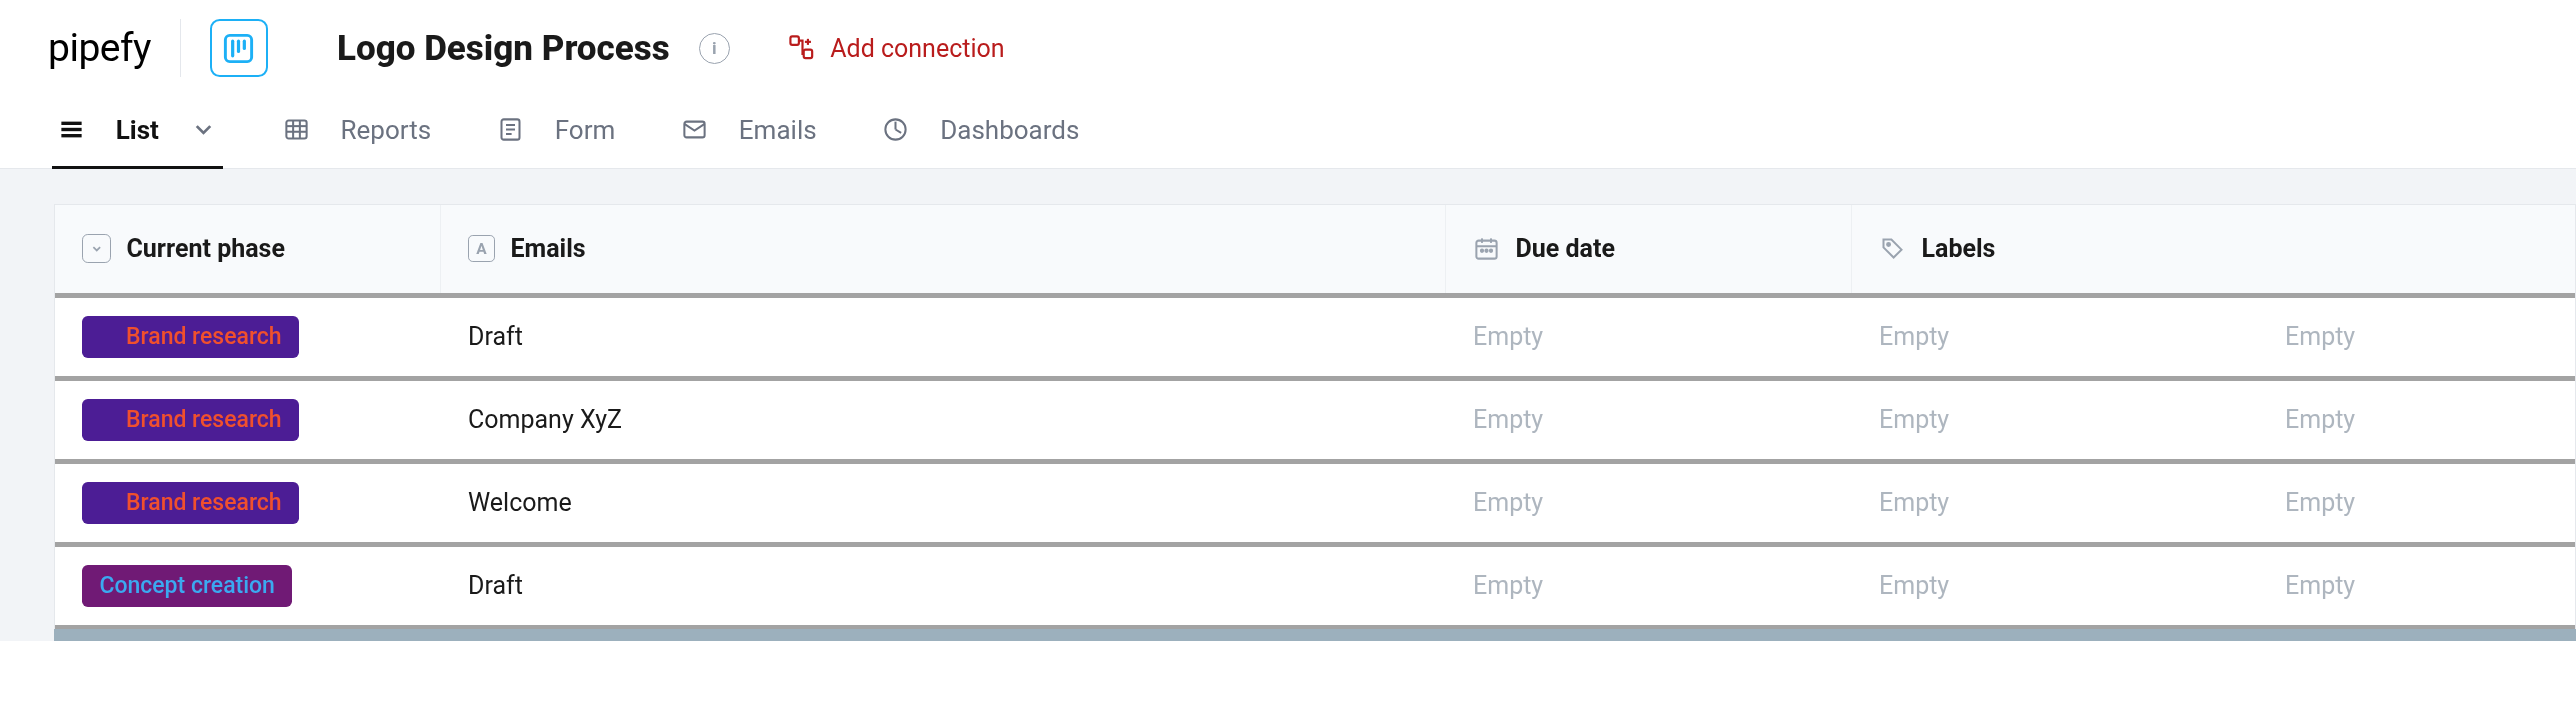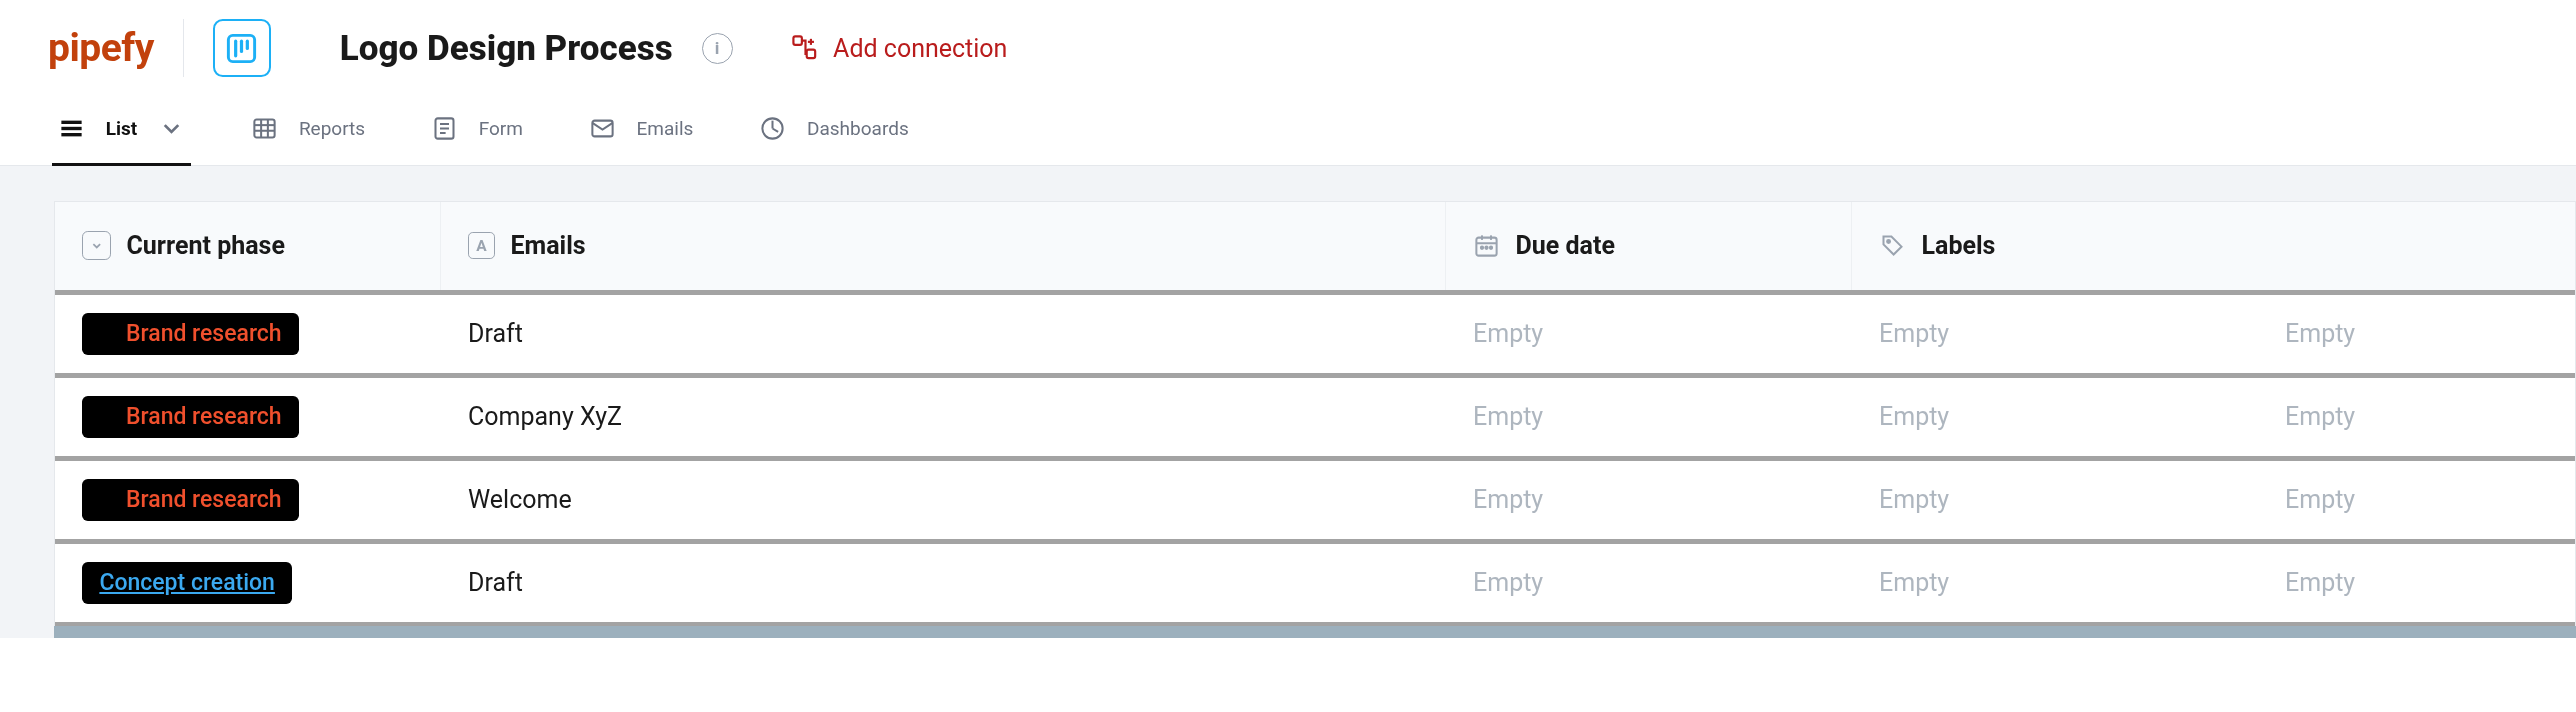--- a/index.html
+++ b/index.html
@@ -12,23 +12,23 @@
 
   
   .header {
     display: flex;
     align-items: center;
     padding: 19.3px 48px 17.4px 48px;
     gap: 29px;
   }
   .logo {
     font-size: 39px;
-    font-weight: 700;
+    font-weight: 400;
     letter-spacing: -0.5px;
-    color: #c2410c;
+    color: #000000;
     line-height: 1;
   }
   .vdivider {
     width: 1px;
     height: 58px;
     background: #e4e7ec;
   }
   .pipe-icon-box {
     width: 58px;
     height: 58px;
@@ -70,22 +70,22 @@
   .tabs {
     display: flex;
     align-items: center;
     gap: 54px;
     padding: 0 52px;
     border-bottom: 1px solid #e5e8ec;
   }
   .tab {
     display: flex;
     align-items: center;
-    gap: 21px;
-    font-size: 19px;
+    gap: 31px;
+    font-size: 26px;
     color: #6b7280;
     padding: 19.3px 5.8px 21px 5.8px;
     cursor: pointer;
     border-bottom: 3.9px solid transparent;
     position: relative;
     top: 1px;
   }
   .tab svg { width: 27px; height: 27px; }
   .tab.active {
     color: #111;
@@ -162,22 +162,22 @@
     font-weight: 700;
   }
 
   .phase-badge {
     display: inline-block;
     padding: 7.7px 17.4px;
     border-radius: 5.8px;
     font-size: 23px;
     font-weight: 500;
   }
-  .phase-brand-research { background: #000000; color: #f0502d; padding-left: 44px; }
-  .phase-concept-creation { background: #000000; color: #3ba9f0; text-decoration: underline; }
+  .phase-brand-research { background: #4c1d95; color: #f0502d; padding-left: 44px; }
+  .phase-concept-creation { background: #701a75; color: #3ba9f0; }
 
   .empty-text { color: #aeb6bf; font-weight: 400; }
 
   .scroll-indicator {
     height: 11.6px;
     background: #9cb0bd;
     margin-top: -1px;
   }
 
 </style>

